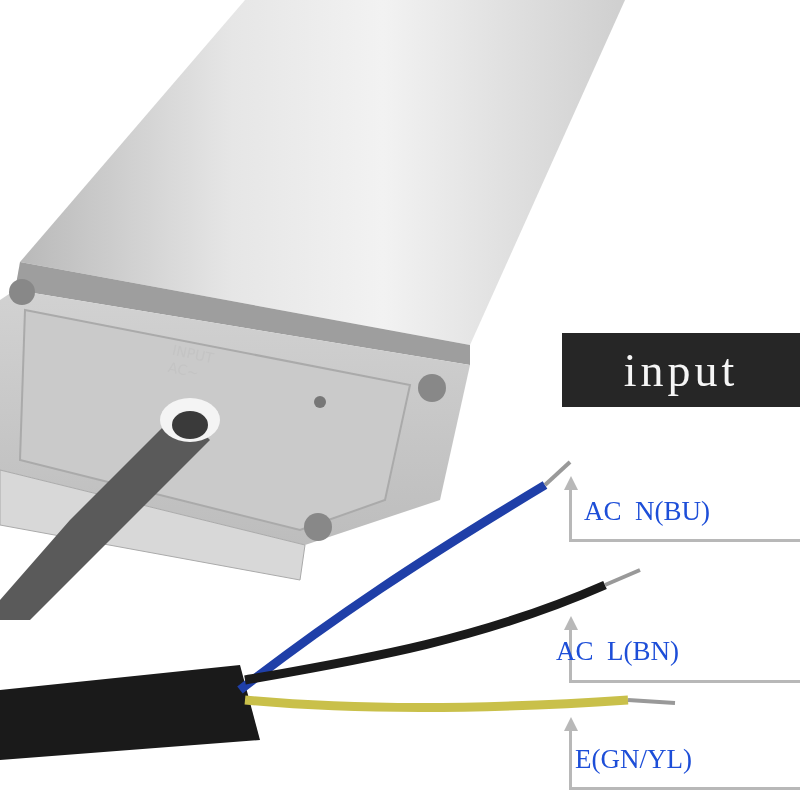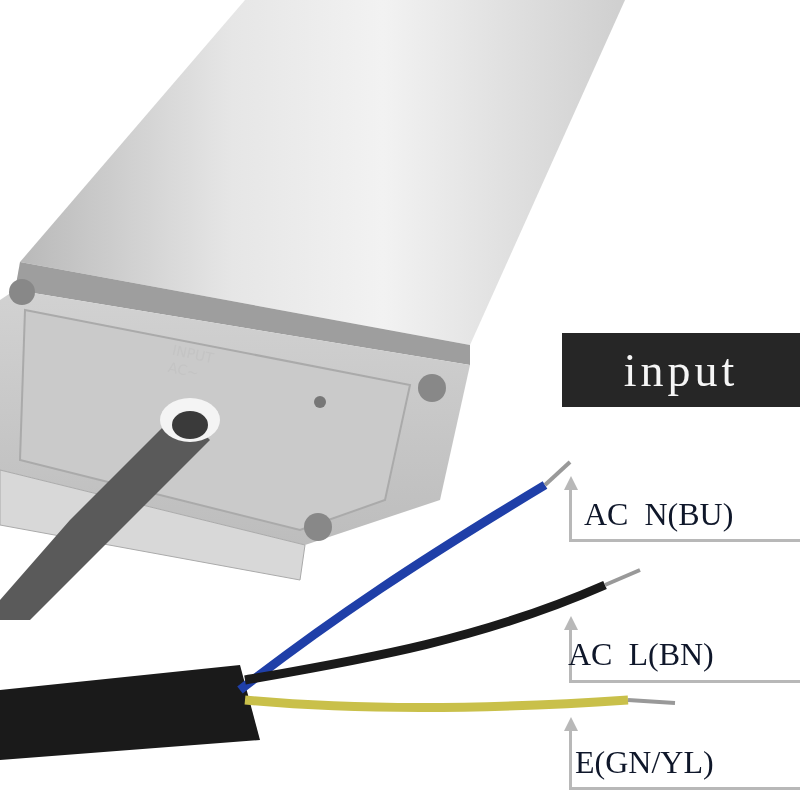--- a/index.html
+++ b/index.html
@@ -1,20 +1,20 @@
 <!DOCTYPE html>
 <html><head>
 <meta charset="utf-8">
 <style>
 html,body{margin:0;padding:0;}
 body{width:800px;height:800px;background:#ffffff;position:relative;overflow:hidden;font-family:"DejaVu Serif",serif;}
 .scene{position:absolute;left:0;top:0;width:800px;height:800px;}
 .badge{position:absolute;left:562px;top:333px;width:238px;height:74px;background:#262626;display:flex;align-items:center;justify-content:center;}
 .badge span{color:#f5f5f5;font-family:"Liberation Serif","DejaVu Serif",serif;font-size:46px;letter-spacing:4px;}
-.label{position:absolute;font-family:"Liberation Serif","DejaVu Serif",serif;font-size:32px;color:#0f172a;white-space:pre;}
+.label{position:absolute;font-family:"Liberation Serif","DejaVu Serif",serif;font-size:27px;color:#1d4ed8;white-space:pre;}
 .bracket{position:absolute;border-left:3px solid #b8b8b8;border-bottom:3px solid #b8b8b8;}
 .arrow{position:absolute;width:0;height:0;border-left:7px solid transparent;border-right:7px solid transparent;border-bottom:14px solid #b8b8b8;}
 .emboss{position:absolute;font-family:"DejaVu Sans",sans-serif;font-size:14px;color:#c4c4c4;transform:rotate(12deg);}
 </style>
 </head>
 <body>
 
 <svg class="scene" viewBox="0 0 800 800" xmlns="http://www.w3.org/2000/svg">
   <defs>
     <linearGradient id="topG" x1="0" y1="0" x2="1" y2="0">
@@ -62,17 +62,17 @@
 <div class="badge">
   <span>input</span>
 </div>
 
 <div class="arrow" style="left:564px;top:476px;"></div>
 <div class="bracket" style="left:569px;top:488px;width:231px;height:51px;"></div>
 <div class="label" style="left:584px;top:496px;">AC  N(BU)</div>
 
 <div class="arrow" style="left:564px;top:616px;"></div>
 <div class="bracket" style="left:569px;top:628px;width:231px;height:52px;"></div>
-<div class="label" style="left:568px;top:636px;">AC  L(BN)</div>
+<div class="label" style="left:556px;top:636px;">AC  L(BN)</div>
 
 <div class="arrow" style="left:564px;top:717px;"></div>
 <div class="bracket" style="left:569px;top:729px;width:231px;height:58px;"></div>
 <div class="label" style="left:575px;top:744px;">E(GN/YL)</div>
 
 </body></html>

